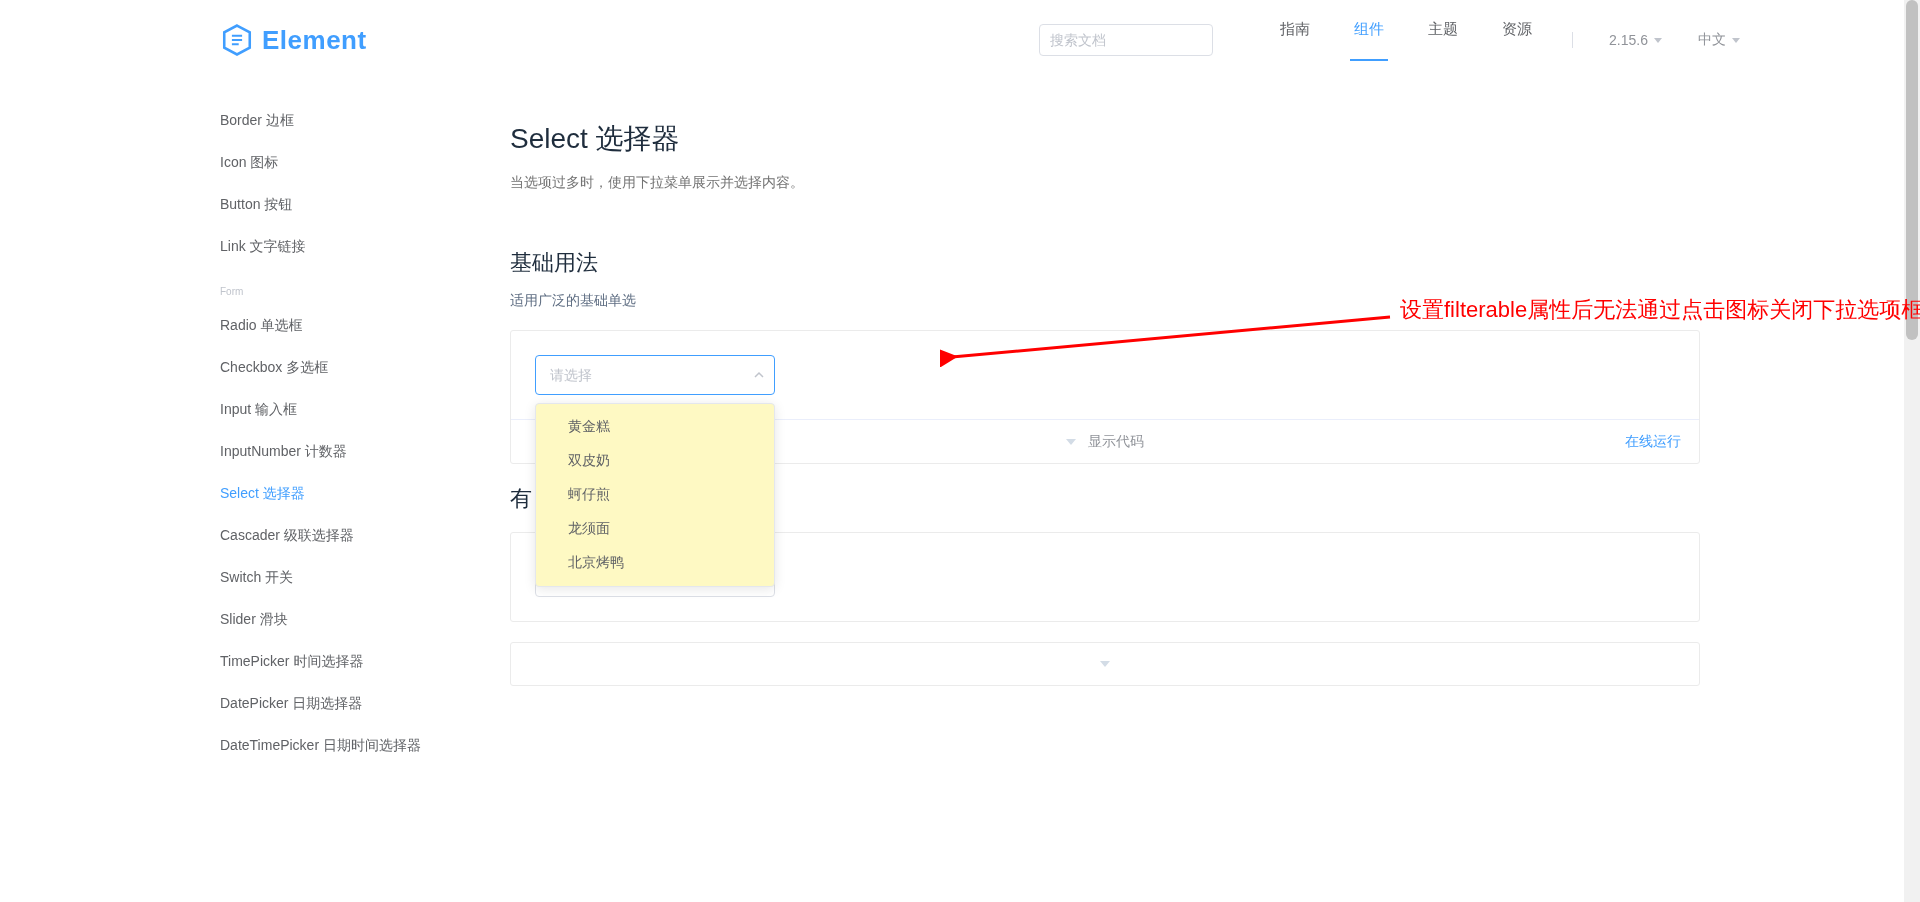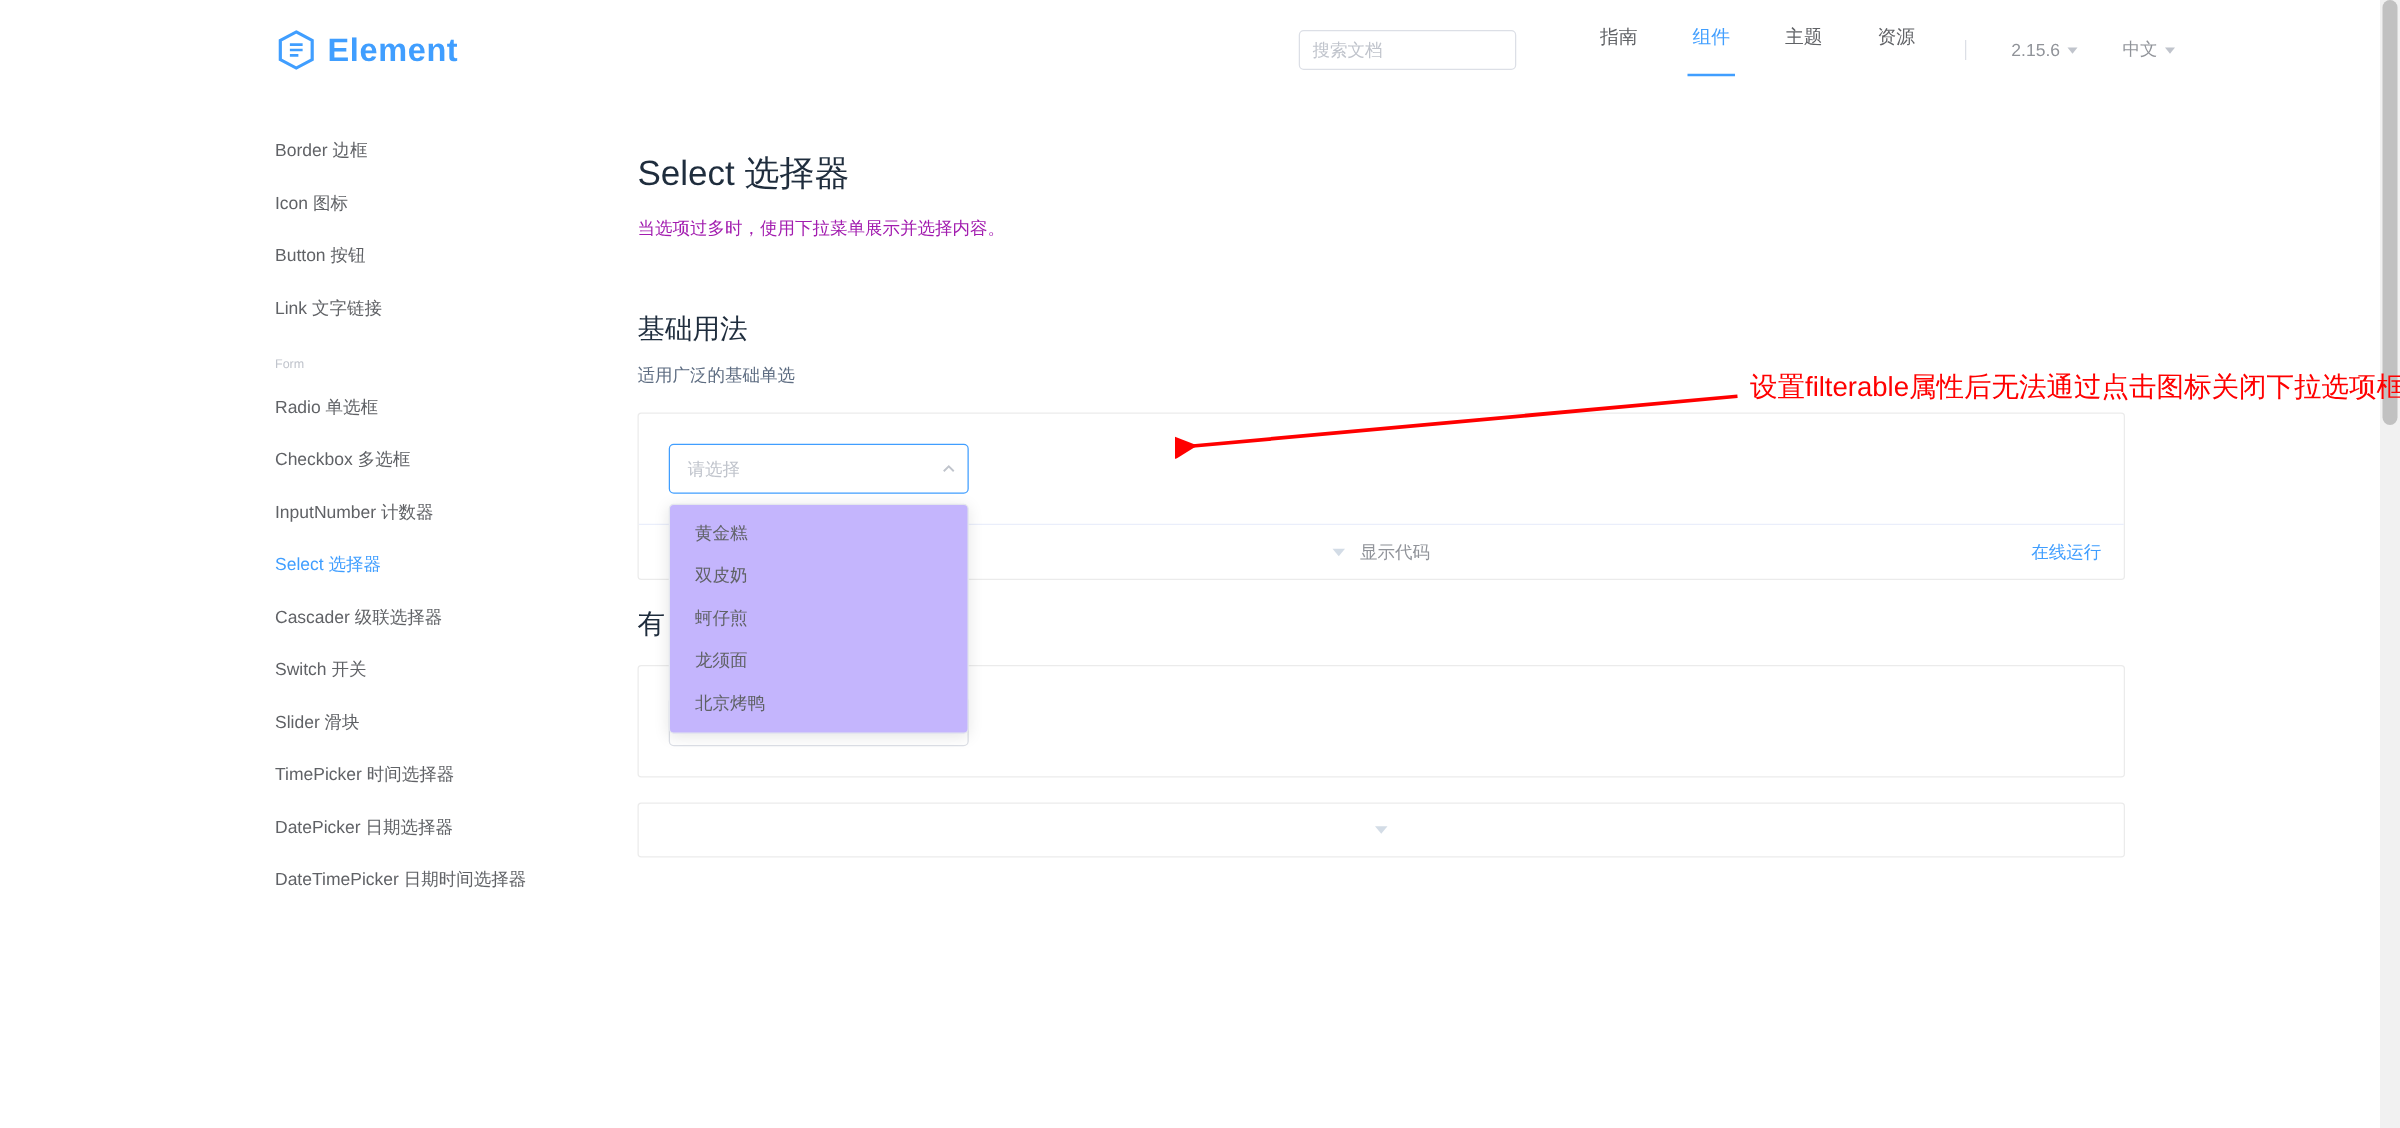--- a/index.html
+++ b/index.html
@@ -18,36 +18,36 @@
     .version-sel, .lang-sel { display: flex; align-items: center; gap: 6px; color: #909399; font-size: 14px; margin-left: 36px; cursor: pointer; }
     .caret { width: 0; height: 0; border-left: 4px solid transparent; border-right: 4px solid transparent; border-top: 5px solid #c0c4cc; }
     .divider { width: 1px; height: 16px; background: #dcdfe6; margin-left: 36px; }
     .main-wrap { display: flex; padding: 0 40px; }
     .sidebar { width: 280px; padding-top: 20px; flex-shrink: 0; }
     .side-item { font-size: 14px; color: #606266; padding: 12px 0; cursor: pointer; }
     .side-item.active { color: #409eff; }
     .side-group { font-size: 10px; color: #c0c4cc; padding: 18px 0 8px; }
     .content { flex: 1; padding: 40px 0 60px 10px; position: relative; }
     h2.page-title { font-size: 28px; font-weight: 400; color: #1f2d3d; margin-bottom: 16px; }
-    .page-desc { font-size: 14px; color: #a21caf; margin-bottom: 56px; }
+    .page-desc { font-size: 14px; color: #737373; margin-bottom: 56px; }
     h3.sec-title { font-size: 22px; font-weight: 400; color: #1f2d3d; margin-bottom: 14px; }
     .sec-desc { font-size: 14px; color: #5e6d82; margin-bottom: 20px; }
     .demo-box { border: 1px solid #ebebeb; border-radius: 3px; margin-bottom: 20px; position: relative; }
     .demo-body { padding: 24px; }
     .demo-footer { height: 44px; border-top: 1px solid #eaeefb; display: flex; align-items: center; font-size: 14px; color: #909399; position: relative; }
     .footer-center { flex: 1; display: flex; align-items: center; justify-content: center; gap: 12px; cursor: pointer; }
     .caret-down-sm { width: 0; height: 0; border-left: 5px solid transparent; border-right: 5px solid transparent; border-top: 6px solid #d3dce6; }
     .footer-right { position: absolute; right: 18px; color: #409eff; cursor: pointer; }
     .el-select { position: relative; display: inline-block; width: 240px; }
     .el-select-input { width: 100%; height: 40px; border: 1px solid #dcdfe6; border-radius: 4px; padding: 0 30px 0 14px; font-size: 14px; color: #606266; cursor: pointer; }
     .el-select.focus .el-select-input { border-color: #409eff; }
     .el-select-input::placeholder { color: #c0c4cc; }
     .sel-arrow { position: absolute; right: 10px; top: 50%; transform: translateY(-50%); color: #c0c4cc; }
     .sel-arrow svg { display: block; }
-    .dropdown { position: absolute; top: 48px; left: 0; right: 0; background: #c4b5fd; border: 1px solid #e4e7ed; border-radius: 4px; box-shadow: 0 2px 12px 0 rgba(0,0,0,0.1); padding: 6px 0; z-index: 10; }
+    .dropdown { position: absolute; top: 48px; left: 0; right: 0; background: #fef9c3; border: 1px solid #e4e7ed; border-radius: 4px; box-shadow: 0 2px 12px 0 rgba(0,0,0,0.1); padding: 6px 12px; z-index: 10; }
     .dropdown-item { padding: 8px 20px; font-size: 14px; color: #606266; cursor: pointer; }
     .annotation { position: absolute; left: 440px; top: 213px; z-index: 20; pointer-events: none; }
     .annotation-text { position: absolute; left: 460px; top: 0; width: 530px; color: #ff0000; font-size: 22px; line-height: 1.5; }
     .annotation-arrow { position: absolute; left: 0; top: 14px; }
     .scroll-track { position: fixed; right: 0; top: 0; bottom: 0; width: 16px; background: #f1f1f1; }
     .scroll-thumb { position: absolute; left: 2px; right: 2px; top: 0; height: 340px; background: #c1c1c1; border-radius: 6px; }
     .sec2-title { font-size: 22px; font-weight: 400; color: #1f2d3d; margin-bottom: 18px; }
     .demo-footer-only { height: 44px; border: 1px solid #ebebeb; border-radius: 3px; display: flex; align-items: center; justify-content: center; }
   </style>
 </head>
@@ -86,20 +86,21 @@
       <div id="side-top">
           <div class="side-item">Border 边框</div>
           <div class="side-item">Icon 图标</div>
           <div class="side-item">Button 按钮</div>
           <div class="side-item">Link 文字链接</div>
         </div>
       <div class="side-group">Form</div>
       <div id="side-form">
           <div class="side-item">Radio 单选框</div>
           <div class="side-item">Checkbox 多选框</div>
+          <div class="side-item">Input 输入框</div>
           <div class="side-item">InputNumber 计数器</div>
           <div class="side-item active">Select 选择器</div>
           <div class="side-item">Cascader 级联选择器</div>
           <div class="side-item">Switch 开关</div>
           <div class="side-item">Slider 滑块</div>
           <div class="side-item">TimePicker 时间选择器</div>
           <div class="side-item">DatePicker 日期选择器</div>
           <div class="side-item">DateTimePicker 日期时间选择器</div>
         </div>
     </div>

